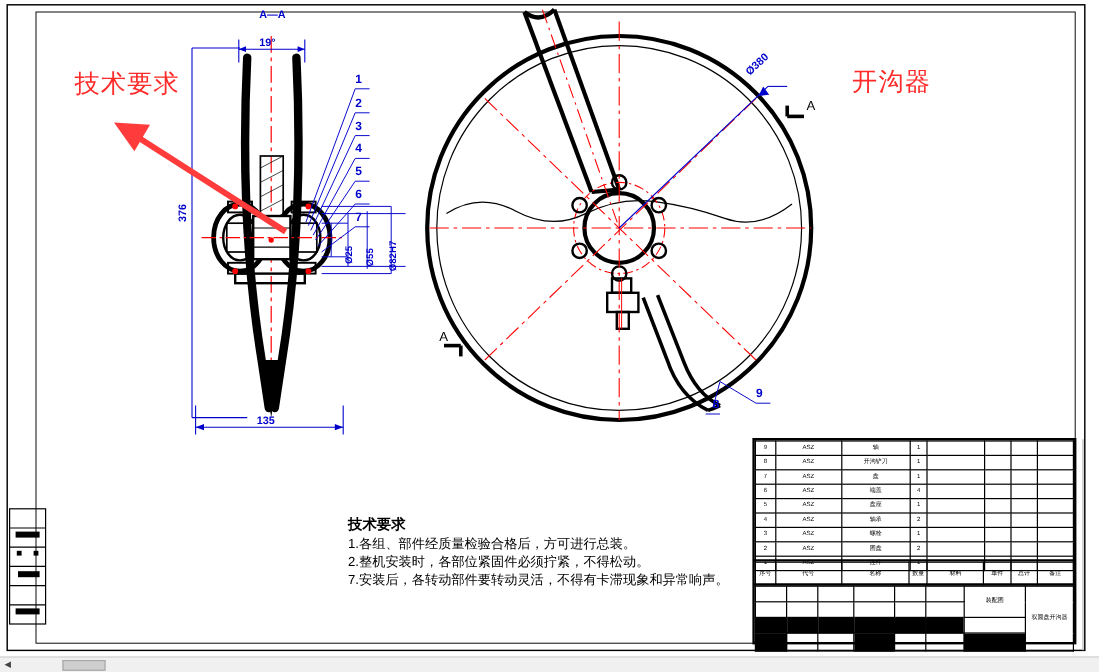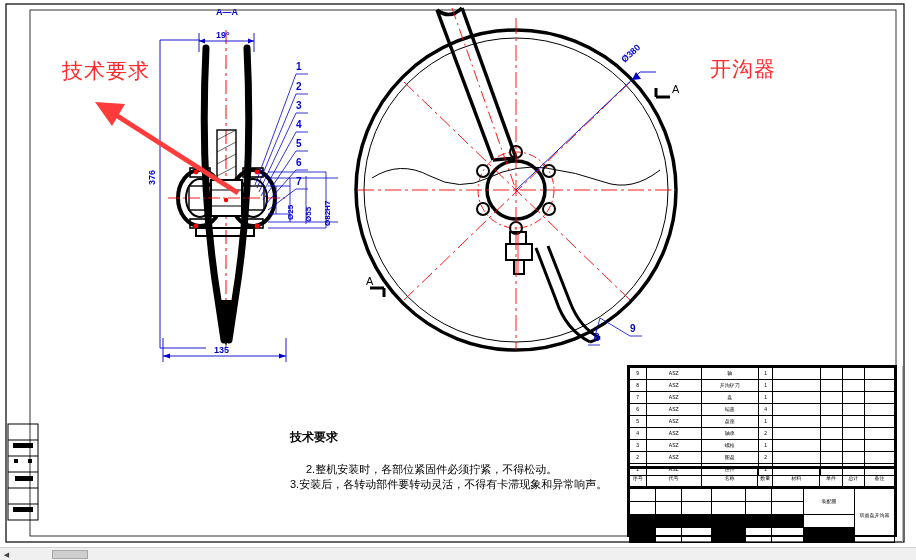--- a/index.html
+++ b/index.html
@@ -360,22 +360,23 @@
     <div class="anno blue-num" style="left:296px; top:120px;">4</div>
     <div class="anno blue-num" style="left:296px; top:139px;">5</div>
     <div class="anno blue-num" style="left:296px; top:158px;">6</div>
     <div class="anno blue-num" style="left:296px; top:177px;">7</div>
 
     <div class="anno blue-num" style="left:630px; top:324px;">9</div>
     <div class="anno blue-num" style="left:594px; top:333px;">8</div>
 
 
     <div class="anno tech-title" style="left:290px; top:431px;">技术要求</div>
-    <div class="anno tech-line" style="left:290px; top:464px;margin-left:16px;">2.整机安装时，各部位紧固件必须拧紧，不得松动。</div>
-    <div class="anno tech-line" style="left:290px; top:479px;">3.安装后，各转动部件要转动灵活，不得有卡滞现象和异常响声。</div>
+    <div class="anno tech-line" style="left:290px; top:449px;">1.各组、部件经质量检验合格后，方可进行总装。</div>
+    <div class="anno tech-line" style="left:290px; top:464px;">2.整机安装时，各部位紧固件必须拧紧，不得松动。</div>
+    <div class="anno tech-line" style="left:290px; top:479px;">7.安装后，各转动部件要转动灵活，不得有卡滞现象和异常响声。</div>
 
     <table class="tbl" id="bom-table" style="left:629px; top:367px; width:266px;">
       <tbody id="bom-body">
           <tr>
             <td style="width: 16px; height: 11px;">9</td>
             <td style="width: 56px; height: 11px;">ASZ</td>
             <td style="width: 58px; height: 11px;">轴</td>
             <td style="width: 14px; height: 11px;">1</td>
             <td style="width: 48px; height: 11px;"></td>
             <td style="width: 22px; height: 11px;"></td>

